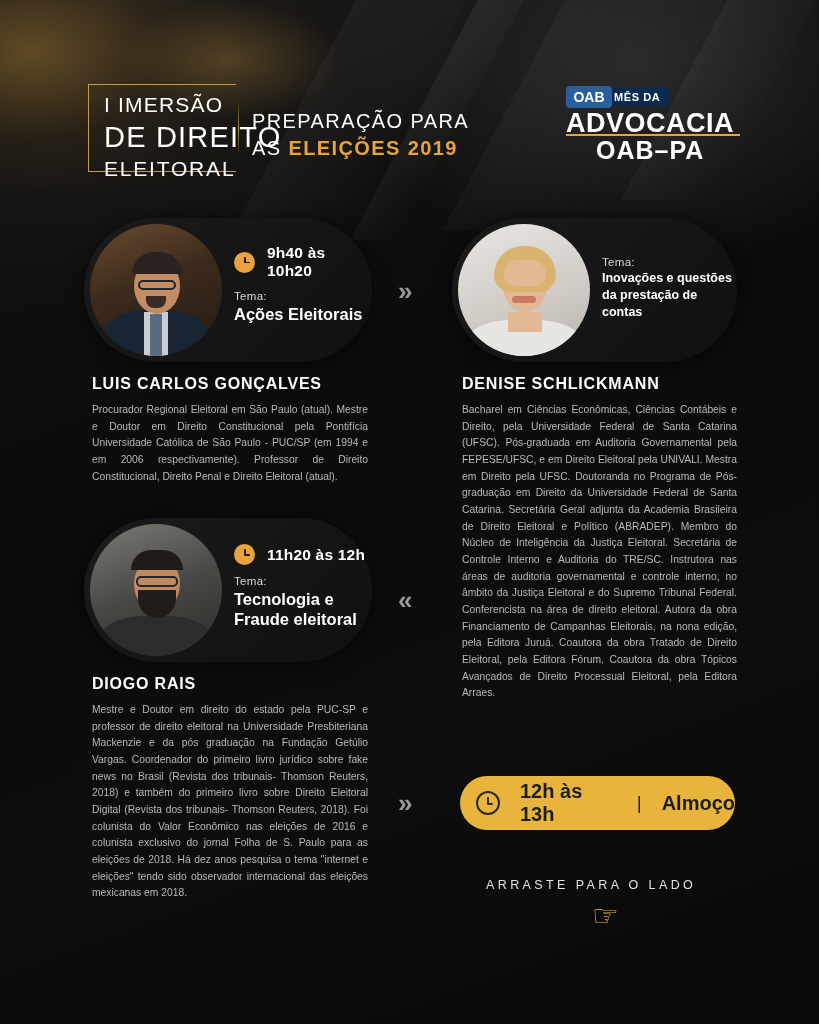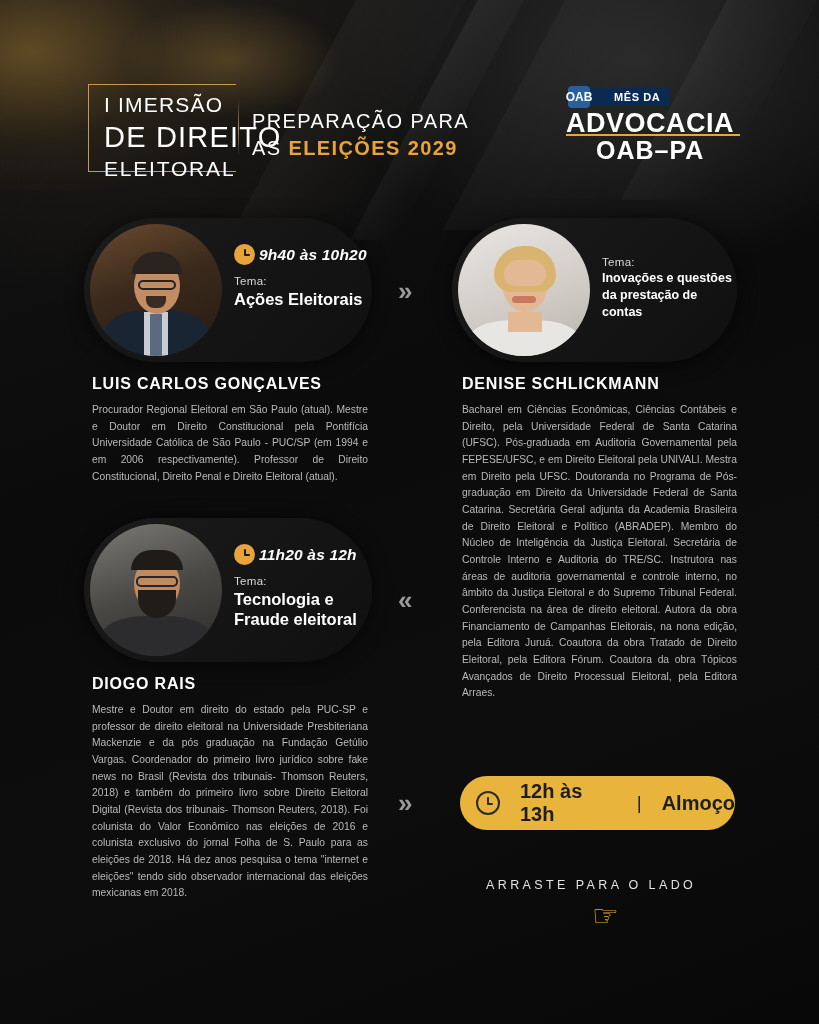--- a/index.html
+++ b/index.html
@@ -73,24 +73,24 @@
   .oab-mesbar {
     position: absolute; left: 22px; top: 0px;
     background: #0b2a52; color: #fff; font-size: 11px; font-weight: 700;
     padding: 3px 10px 3px 26px; letter-spacing: 0.6px;
   }
   .oab-logo {
     position: absolute; left: 0px; top: -2px; width: 26px; height: 24px;
     color: #2f6bbf; font-size: 9px; text-align: center; line-height: 1.05;
   }
   .oab-logo .badge-shape {
-    width: 22px; height: 22px; margin: 0 auto;
+    width: 46px; height: 22px; margin: 0 auto;
     background: #2a5f9e; border-radius: 4px;
     display: flex; align-items: center; justify-content: center;
-    font-size: 12px; color: #fff; font-weight: 700;
+    font-size: 14px; color: #fff; font-weight: 700;
   }
   .oab-adv {
     position: absolute; left: 0px; top: 20px;
     color: #fff; font-size: 27px; font-weight: 700; letter-spacing: 0.5px;
   }
   .oab-pa {
     position: absolute; left: 30px; top: 48px;
     color: #fff; font-size: 25px; font-weight: 700; letter-spacing: 1px;
   }
   .oab-underline {
@@ -104,21 +104,21 @@
     background: linear-gradient(135deg, #1b1b1b 0%, #141414 60%, #101010 100%);
     border-radius: 72px;
     box-shadow: 0 2px 18px rgba(0,0,0,0.6);
   }
   .card .photo {
     position: absolute; left: 6px; top: 6px;
     width: 132px; height: 132px; border-radius: 66px;
     overflow: hidden;
   }
   .card .info { position: absolute; left: 150px; top: 26px; }
-  .timerow { display: flex; align-items: center; gap: 4px; font-style: italic; }
+  .timerow { display: flex; align-items: center; gap: 12px; }
   .clock {
     width: 21px; height: 21px; border-radius: 50%;
     background: #e8a33d; position: relative; flex: 0 0 auto;
   }
   .clock::before {
     content: ""; position: absolute; left: 10px; top: 5px;
     width: 1.6px; height: 6px; background: #1a1a1a; border-radius: 1px;
   }
   .clock::after {
     content: ""; position: absolute; left: 10px; top: 10px;
@@ -196,21 +196,21 @@
     <div class="title-box"></div>
     <div class="title-main">
       <div class="l1"><span>I IMERSÃO</span></div>
       <div class="l2"><span>DE DIREITO</span></div>
       <div class="l3"><span>ELEITORAL</span></div>
     </div>
     <div class="divline"></div>
     <div class="subtitle">
       <div><span>PREPARAÇÃO PARA</span></div>
       <div>
-        <span class="sm">AS </span><span class="hl">ELEIÇÕES 2029</span>
+        <span class="sm">AS </span><span class="hl">ELEIÇÕES 2019</span>
       </div>
     </div>
 
     <div class="oab">
       <div class="oab-mesbar">MÊS DA</div>
       <div class="oab-logo">
         <div class="badge-shape">OAB</div>
       </div>
       <div class="oab-adv">ADVOCACIA</div>
       <div class="oab-underline"></div>

